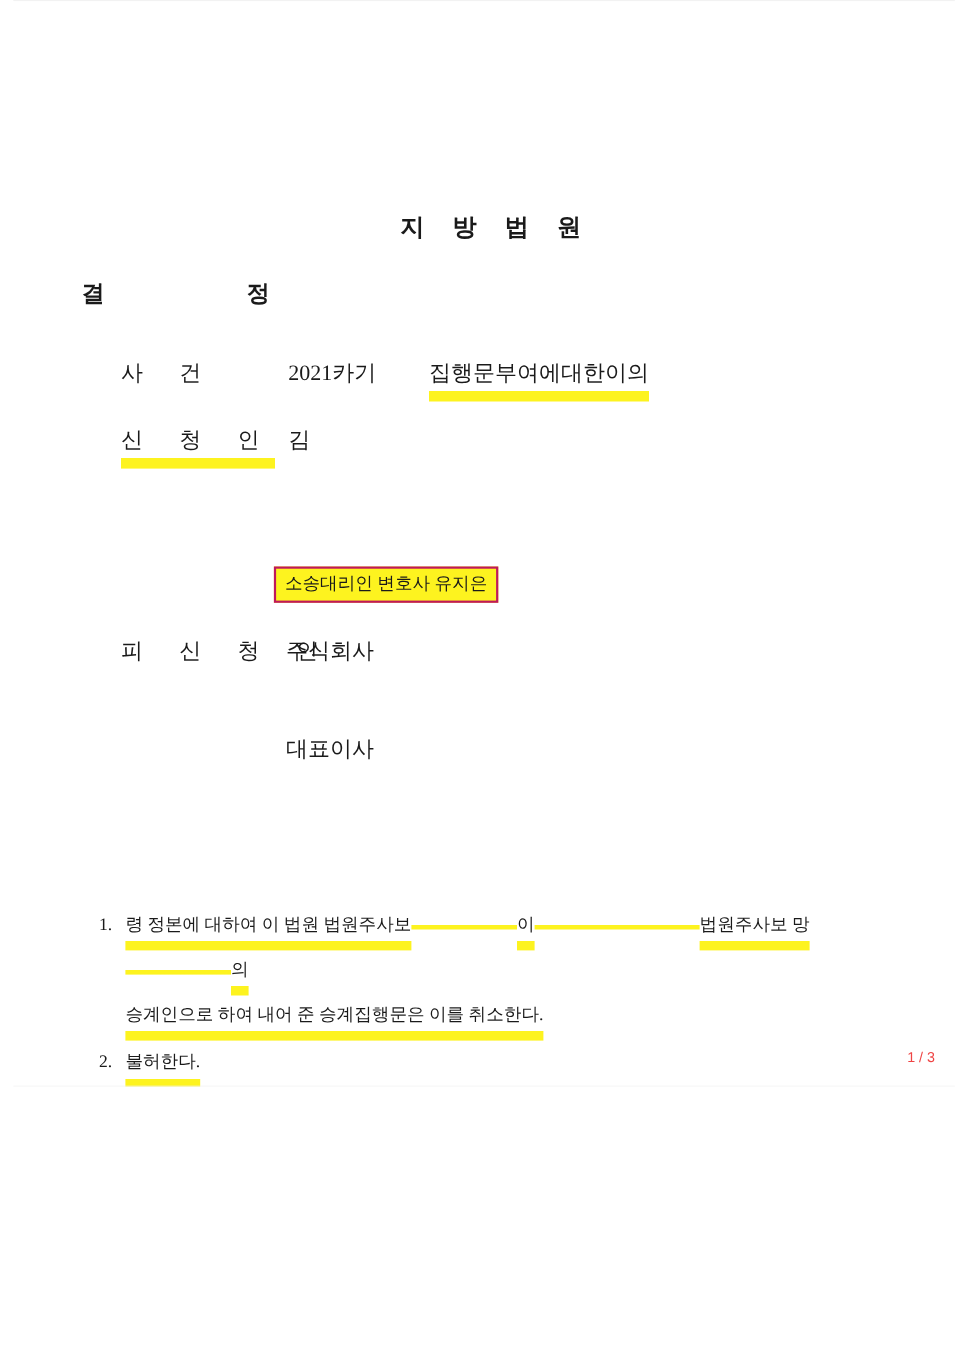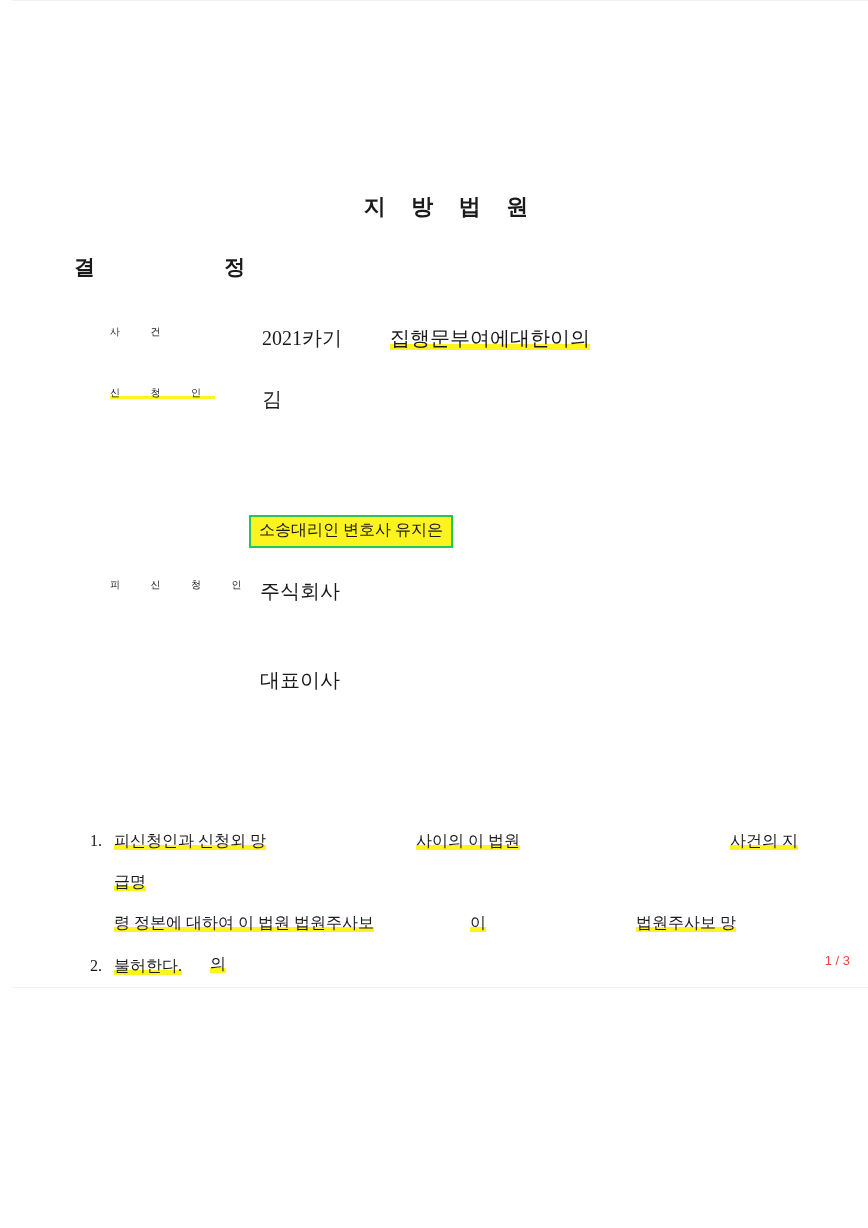--- a/index.html
+++ b/index.html
@@ -43,34 +43,34 @@
     text-align: center;
     font-size: 18px;
     font-weight: bold;
     letter-spacing: 48px;
     text-indent: 48px;
   }
   #heading-jumun { top: 772px; }
   #heading-iyu  { top: 1085px; }
 
   .field-label {
-    font-size: 10px;
+    font-size: 20px;
     letter-spacing: 14px;
     text-indent: 14px;
   }
   .field-value {
     font-size: 20px;
   }
   .hl-under {
     background: linear-gradient(to bottom, rgba(253,243,31,0) 0%, rgba(253,243,31,0) 74%, #fdf31f 74%, #fdf31f 100%);
-    padding-bottom: 1px;
+    padding-bottom: 15px;
   }
   .box-hl {
     background: #fdf31f;
-    border: 2px solid #22c55e;
+    border: 2px solid #be185d;
     padding: 3px 8px 5px 8px;
     display: inline-block;
     font-size: 16px;
   }
 
   
   .para {
     position: absolute;
     font-size: 16px;
     line-height: 41px;
@@ -132,23 +132,20 @@
 
   <div class="abs field-label" style="left:84px; top:578px;">피 신 청 인</div>
   <div class="abs field-value" style="left:248px; top:578px;">주식회사</div>
 
   <div class="abs field-value" style="left:248px; top:667px;">대표이사</div>
 
 
   <div class="para" style="left:78px; top:820px; width:712px;">
     <span class="num">1.</span>
     <span class="body">
-      <span class="hl-under">피신청인과 신청외 망</span><span class="hl-under gap-lg"></span><span class="hl-under">사이의 이 법원</span><span class="hl-under gap-xl"></span><span class="hl-under">사건의 지급명</span>
-    </span>
-    <span class="body">
       <span class="hl-under">령 정본에 대하여 이 법원 법원주사보</span><span class="hl-under gap-md"></span><span class="hl-under">이</span><span class="hl-under gap-lg"></span><span class="hl-under">법원주사보 망</span><span class="hl-under gap-md"></span><span class="hl-under">의</span>
     </span>
     <span class="body">
       <span class="hl-under">승계인으로 하여 내어 준 승계집행문은 이를 취소한다.</span>
     </span>
   </div>
 
   <div class="para" style="left:78px; top:945px; width:712px;">
     <span class="num">2.</span>
     <span class="body">

